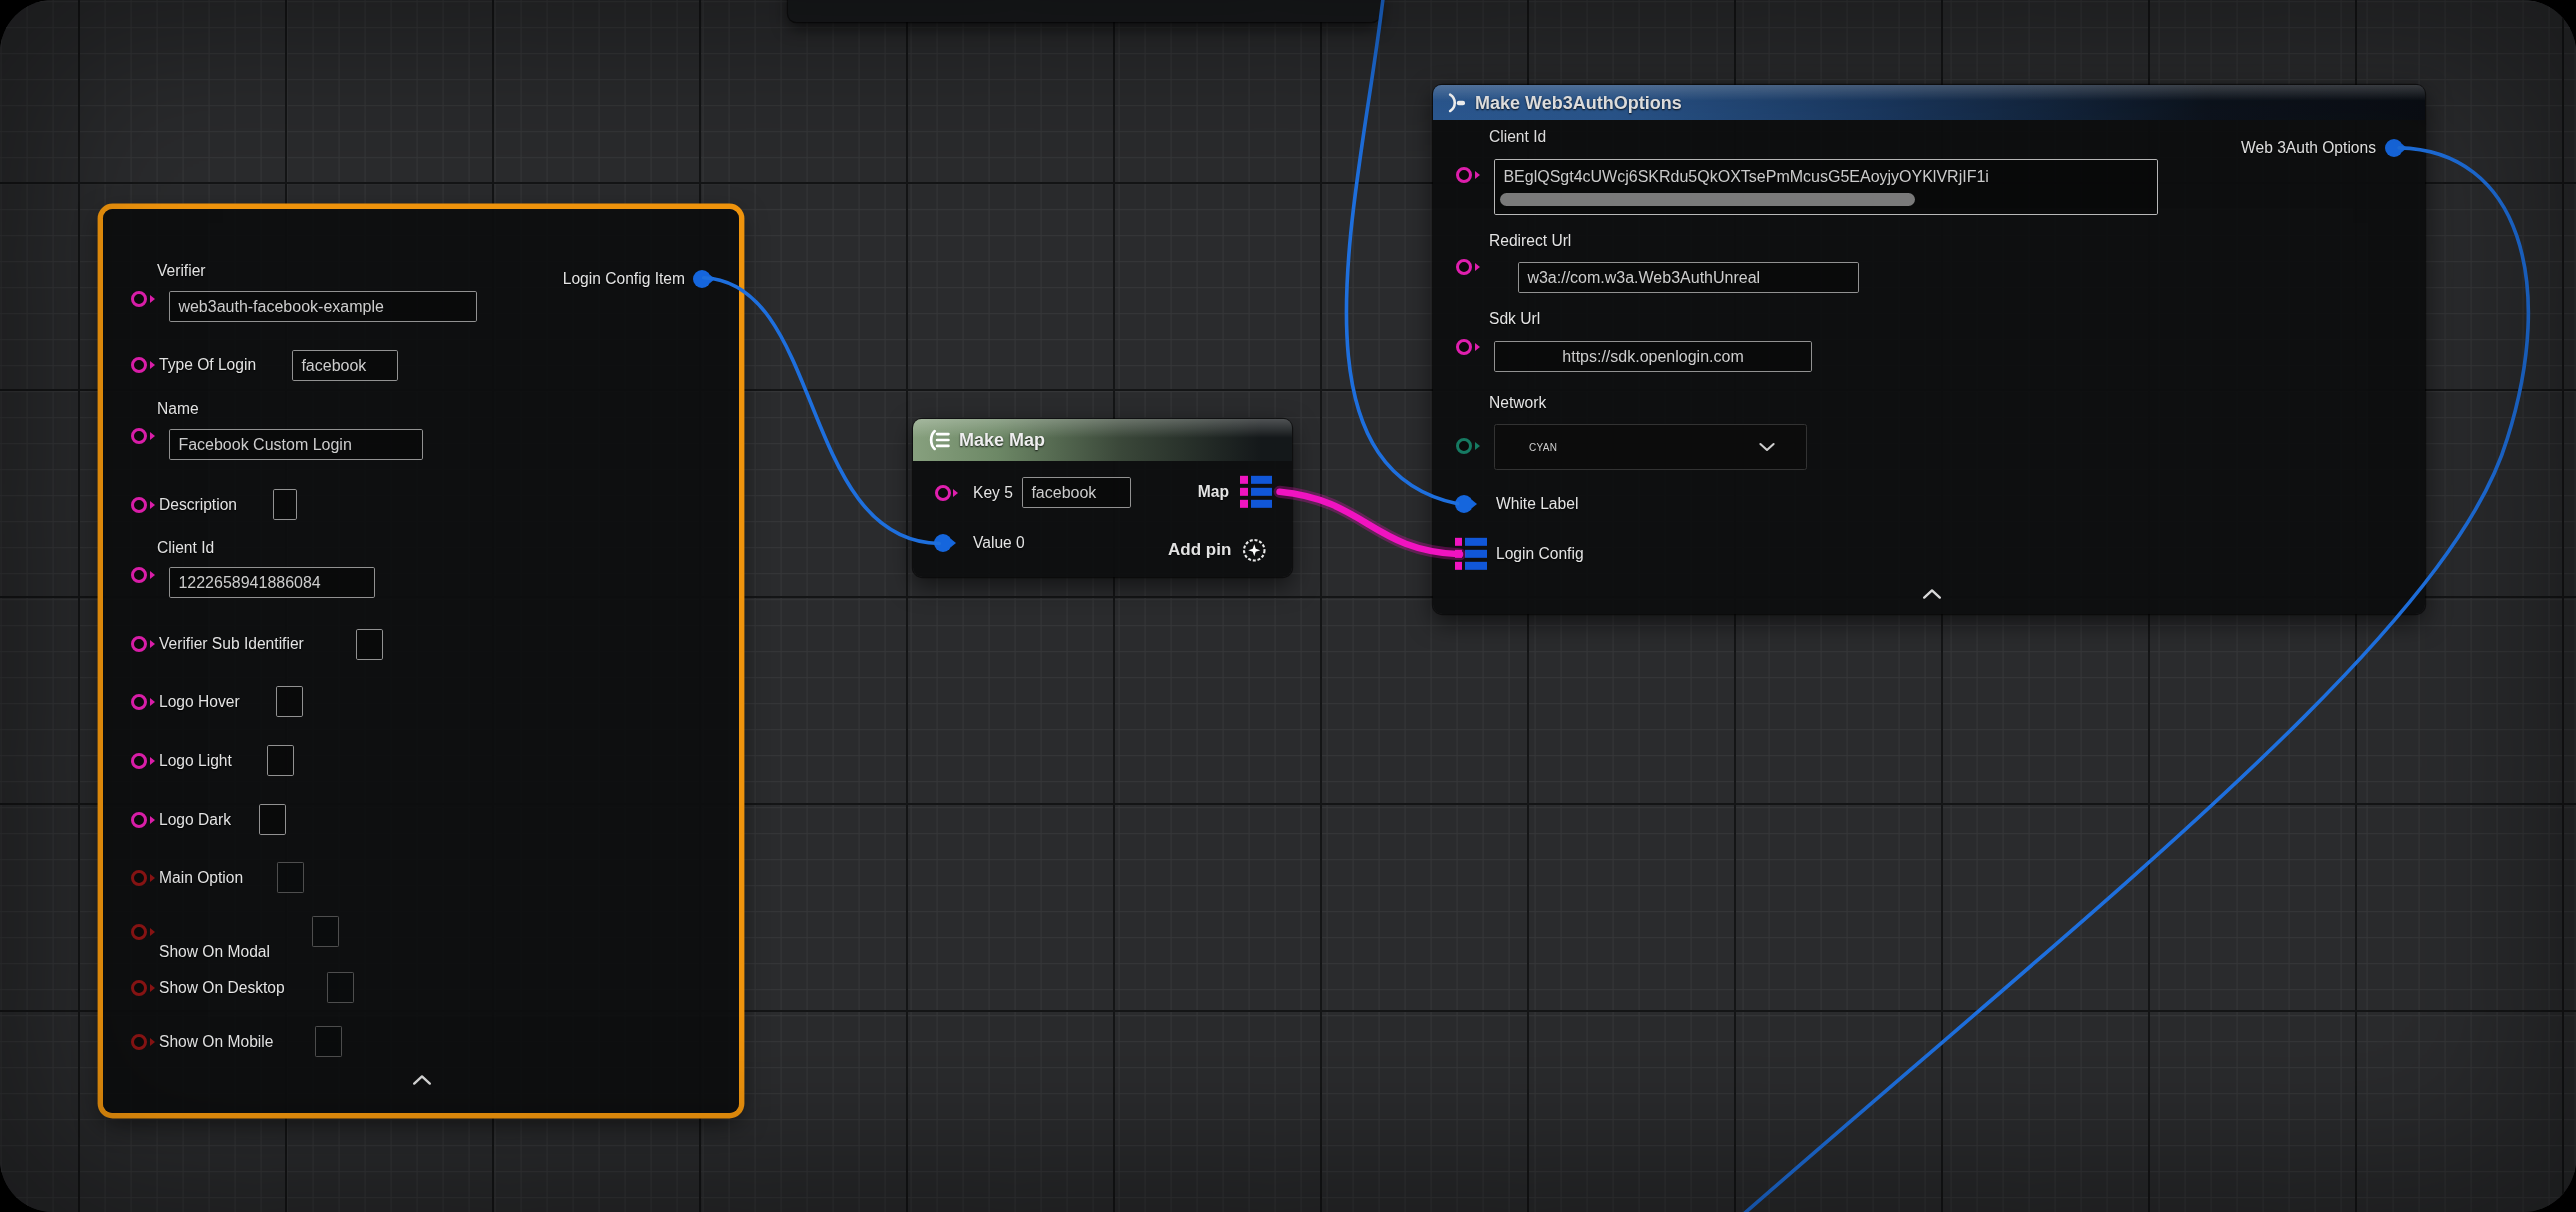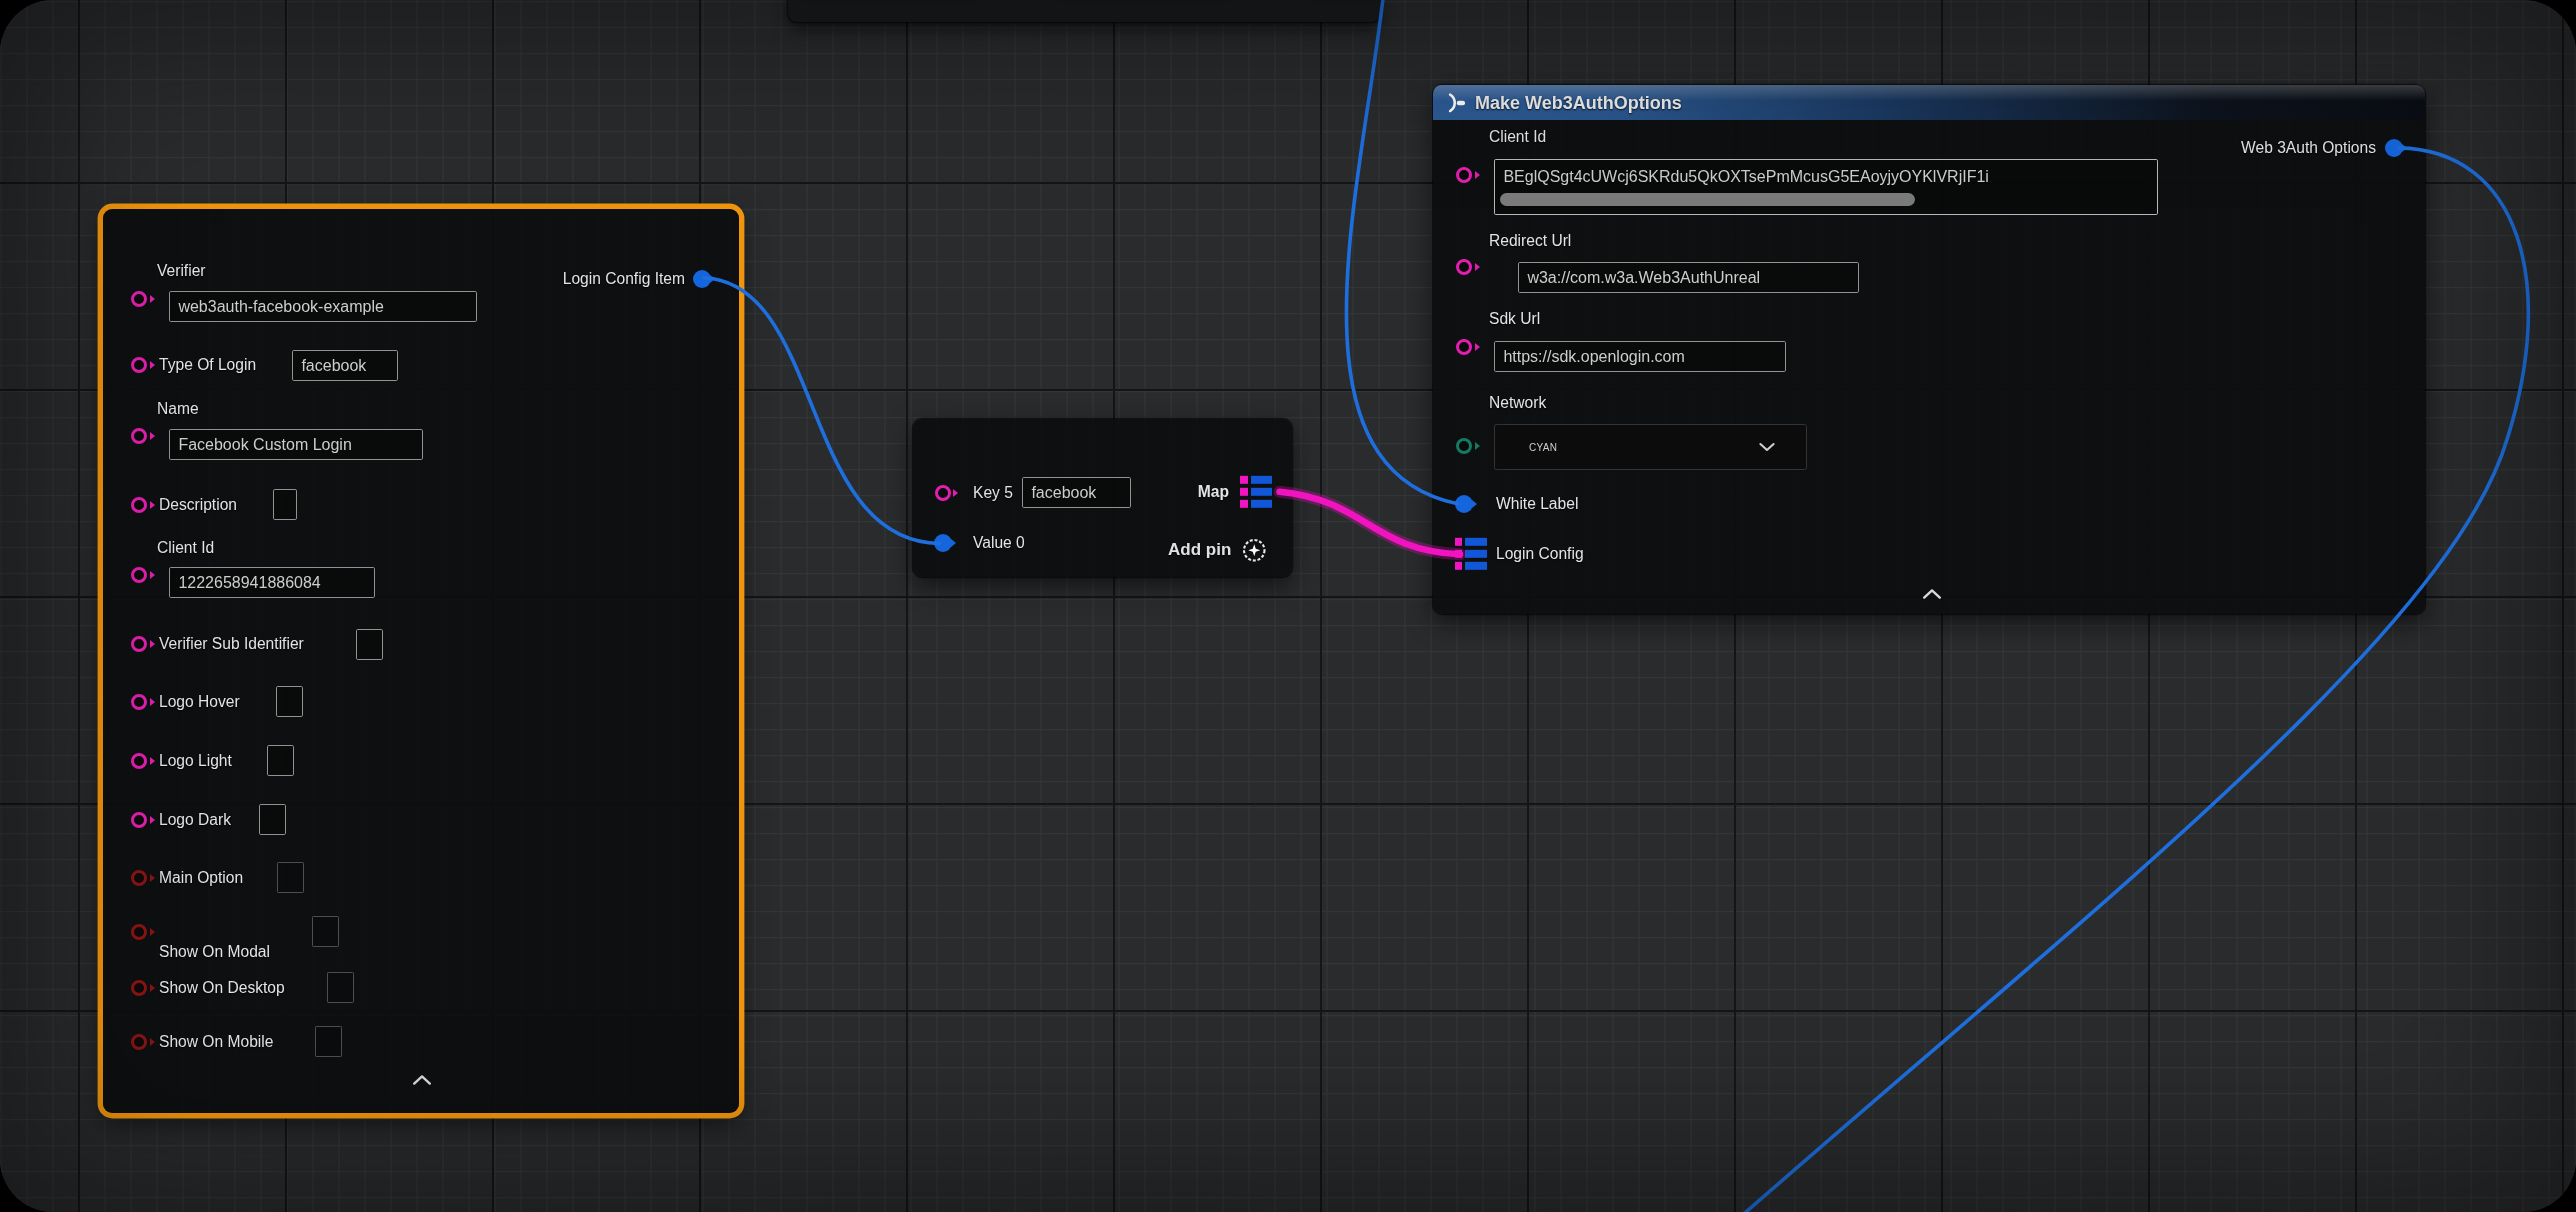--- a/index.html
+++ b/index.html
@@ -133,20 +133,31 @@
       <div class="cbx" style="left:212px;top:817px;width:26.5px;height:31px;"></div>
 
       <span class="chev" style="left:319px;top:865px;">
         <svg width="20.4" height="12" viewBox="0 0 34 20">
             <polyline points="4,16 17,4 30,16" stroke="#d8d8d8" stroke-width="4" fill="none" stroke-linecap="round" stroke-linejoin="round"></polyline>
           </svg>
       </span>
     </div>
 
     <div class="node" style="left:913px;top:419px;width:379px;height:158px;">
+      <div class="nhead green" style="height:42px;">
+        <span class="hicon" style="left:14.4px;top:9px;">
+          <svg width="25" height="24" viewBox="0 0 42 40">
+            <path d="M13 5 C5 12 5 28 13 35" stroke="#fff" stroke-width="4.5" fill="none" stroke-linecap="round"></path>
+            <line x1="17" y1="10" x2="36" y2="10" stroke="#fff" stroke-width="4.5" stroke-linecap="round"></line>
+            <line x1="17" y1="20" x2="36" y2="20" stroke="#fff" stroke-width="4.5" stroke-linecap="round"></line>
+            <line x1="17" y1="30" x2="36" y2="30" stroke="#fff" stroke-width="4.5" stroke-linecap="round"></line>
+          </svg>
+        </span>
+        <span class="ntitle" style="left:46px;top:10.8px;">Make Map</span>
+      </div>
 
       <span class="pin hollow str" style="left:29.5px;top:74px;"></span>
       <span class="lab mid" style="left:60px;top:74px;">Key 5</span>
       <div class="inp" style="left:109px;top:58px;width:109px;height:31px;line-height:29px;">facebook</div>
 
       <span class="lab right" style="right:63px;top:73px;font-weight:700;">Map</span>
       <span class="mappin" style="left:327px;top:73px;">
         <span class="row">
             <span class="k"></span>
             <span class="v"></span>
@@ -191,21 +202,21 @@
       <span class="pin hollow str" style="left:31px;top:90px;"></span>
       <div class="inp" style="left:61px;top:74px;width:664px;height:56px;line-height:34px;border-color:#b9b9b9;">BEglQSgt4cUWcj6SKRdu5QkOXTsePmMcusG5EAoyjyOYKlVRjIF1i</div>
       <div class="scrollbar" style="left:67px;top:108px;width:415px;"></div>
 
       <span class="lab" style="left:56px;top:147px;">Redirect Url</span>
       <span class="pin hollow str" style="left:31px;top:182px;"></span>
       <div class="inp" style="left:61px;top:177px;width:341px;height:31px;line-height:29px;margin-left:24px;">w3a://com.w3a.Web3AuthUnreal</div>
 
       <span class="lab" style="left:56px;top:225px;">Sdk Url</span>
       <span class="pin hollow str" style="left:31px;top:262px;"></span>
-      <div class="inp" style="left:61px;top:256px;width:292px;height:31px;line-height:29px;">https://sdk.openlogin.com</div>
+      <div class="inp" style="left:61px;top:256px;width:318px;height:31px;line-height:29px;text-align:center;">https://sdk.openlogin.com</div>
 
       <span class="lab" style="left:56px;top:309px;">Network</span>
       <span class="pin hollow enum" style="left:31px;top:361px;"></span>
       <div class="dropdown" style="left:61px;top:339px;width:313px;height:46px;">
         <span class="dval">CYAN</span>
         <span class="hicon" style="right:30px;top:15.6px;position:absolute;">
           <svg width="18" height="12" viewBox="0 0 30 20">
               <polyline points="4,5 15,15 26,5" stroke="#cfcfcf" stroke-width="3.5" fill="none" stroke-linecap="round" stroke-linejoin="round"></polyline>
             </svg>
         </span>

